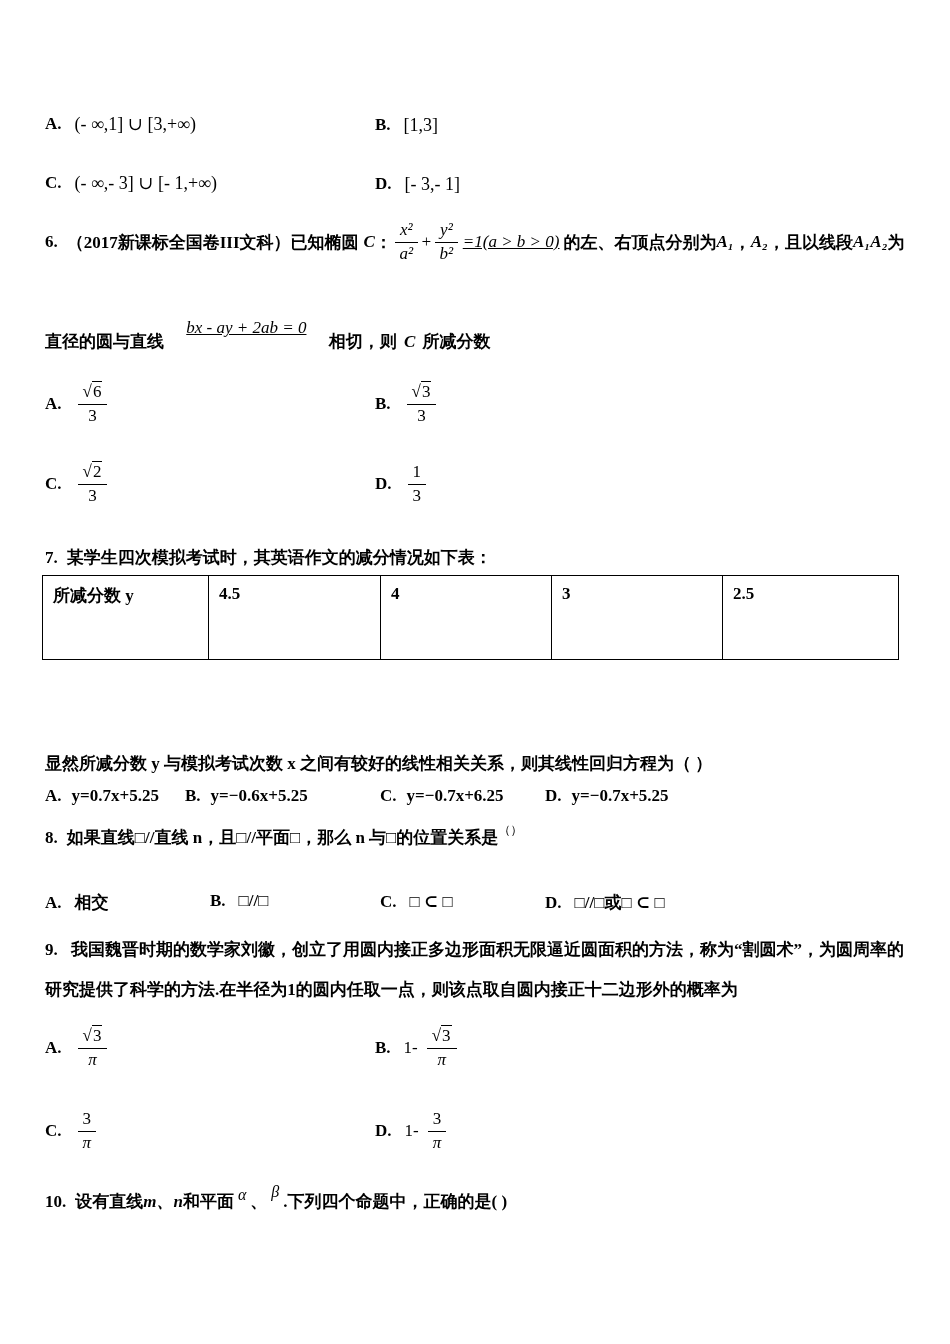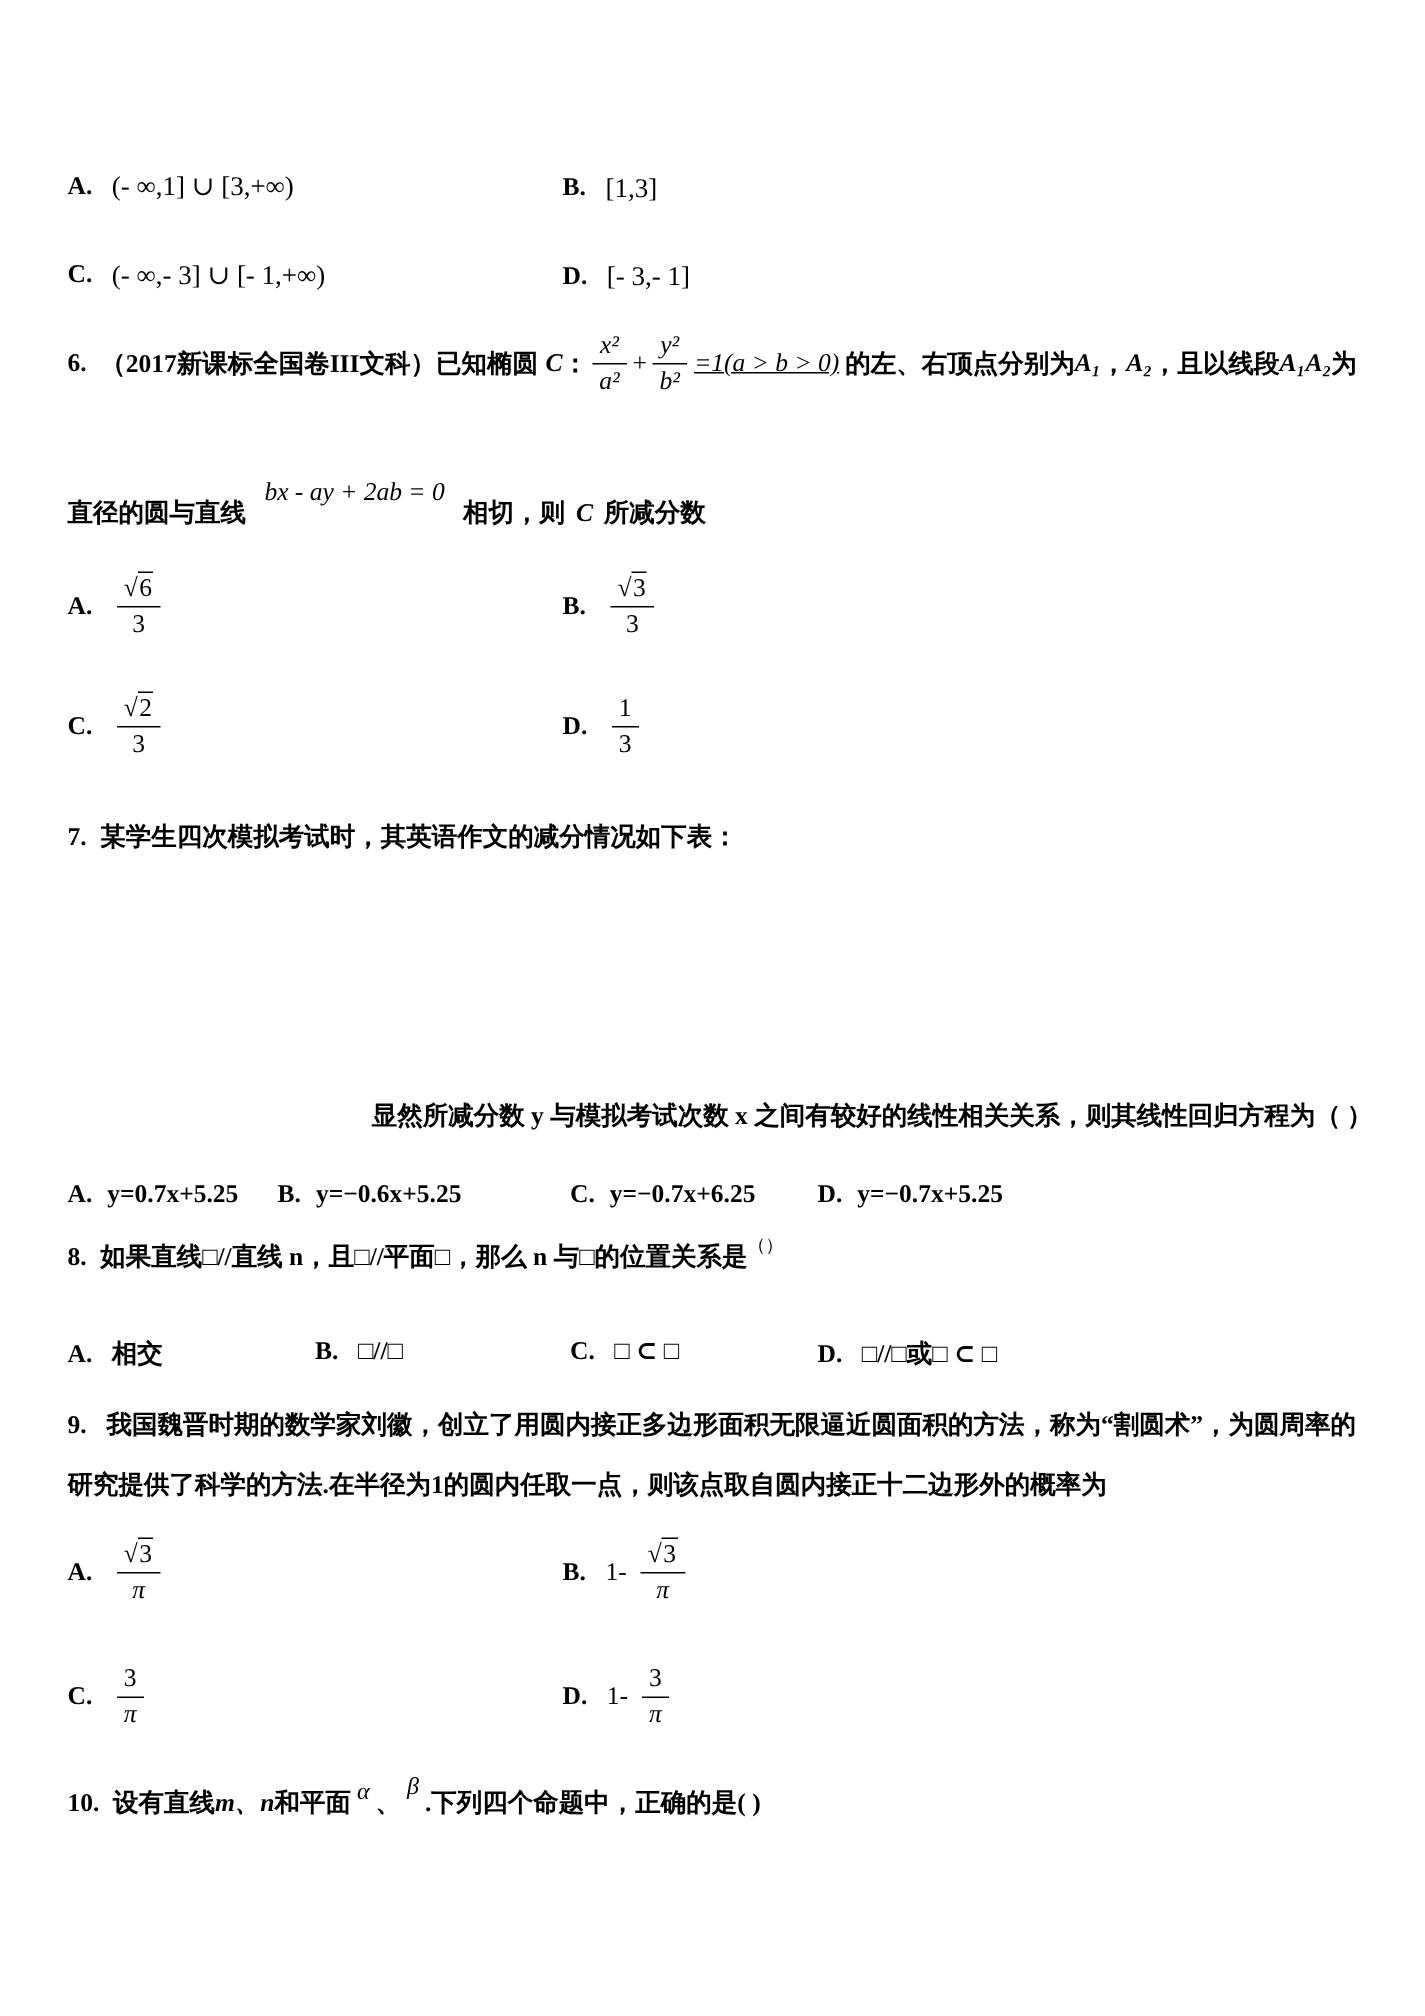--- a/index.html
+++ b/index.html
@@ -19,21 +19,21 @@
   .math { font-style:italic; font-weight:normal; font-size:17px; }
   .math-b { font-style:italic; font-weight:bold; font-size:17px; }
   .opt { display:flex; align-items:center; }
   .frac { display:inline-flex; flex-direction:column; text-align:center;
           line-height:1.2; font-size:17px; font-weight:normal; margin:0 3px; vertical-align:middle; }
   .frac .num { display:inline-block; border-bottom:1px solid #000; padding:0 5px 2px 5px; }
   .frac .den { padding-top:1px; }
   .rt { font-style:normal; }
   .rad { border-top:1px solid #000; font-style:normal; padding:0 1px; }
   .it { font-style:italic; }
-  .raised { position:relative; top:-14px; margin:0 8px; }
+  .raised { position:relative; top:-14px; margin:0 18px;text-decoration:underline; }
   .supp { font-size:12px; position:relative; top:-7px; font-weight:normal; }
   .supvar { position:relative; top:-7px; font-style:italic; font-weight:normal; font-size:16px; margin:0 4px; }
   .supvar.b2 { top:-10px; }
   .pre { margin-right:6px; font-size:17px; font-weight:normal; font-style:normal; }
   .dtable { border-collapse:collapse; table-layout:fixed; width:856px; }
   .dtable td { border:1px solid #000; vertical-align:top; padding:8px 10px;
                font-weight:bold; font-size:17px; }
   .para { font-weight:bold; font-size:17px; line-height:40px; }
 </style>
 </head>
@@ -128,24 +128,31 @@
 
   <table class="abs dtable" style="left:42px; top:575px;">
     <colgroup>
       <col style="width:166px">
         <col style="width:172px">
         <col style="width:171px">
         <col style="width:171px">
         <col style="width:176px">
     </colgroup>
     <tbody>
+      <tr style="height:84px;">
+        <td>所减分数 y</td>
+        <td>4.5</td>
+        <td>4</td>
+        <td>3</td>
+        <td>2.5</td>
+      </tr>
     </tbody>
   </table>
 
-  <div class="abs cn" style="left:45px; top:732px; width:870px;text-align:right;">
+  <div class="abs cn" style="left:45px; top:752px; width:870px;">
     <span>显然所减分数 y 与模拟考试次数 x 之间有较好的线性相关关系，则其线性回归方程为（ ）</span>
   </div>
 
   <div class="abs" style="left:45px; top:786px; width:880px; height:24px;">
     <span class="abs row cn" style="left:0;">
       <span class="lbl" style="margin-right:10px;">A.</span>
       <span>y=0.7x+5.25</span>
     </span>
     <span class="abs row cn" style="left:140px;">
       <span class="lbl" style="margin-right:10px;">B.</span>

